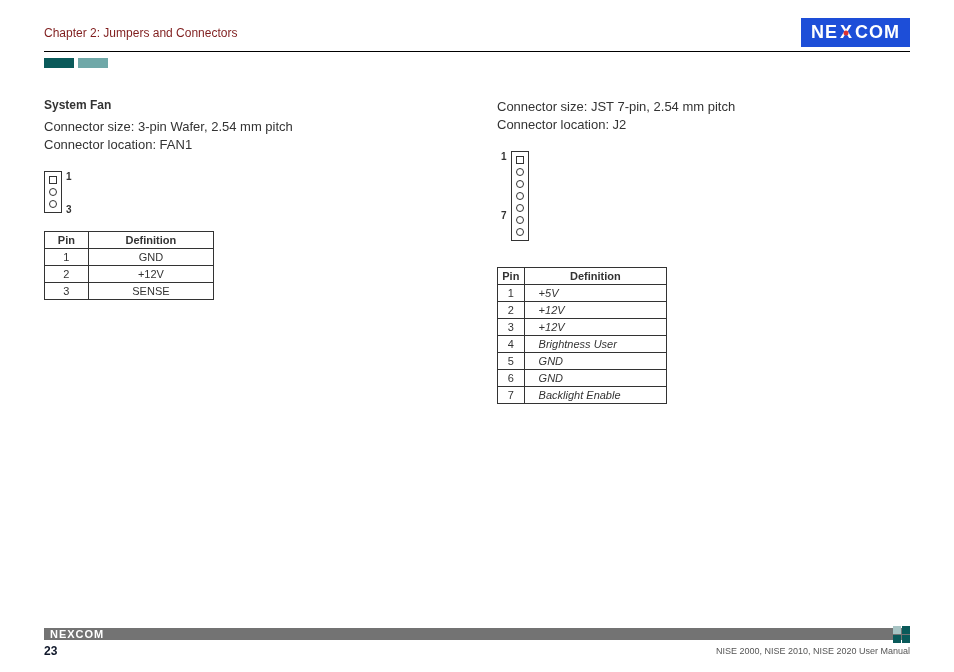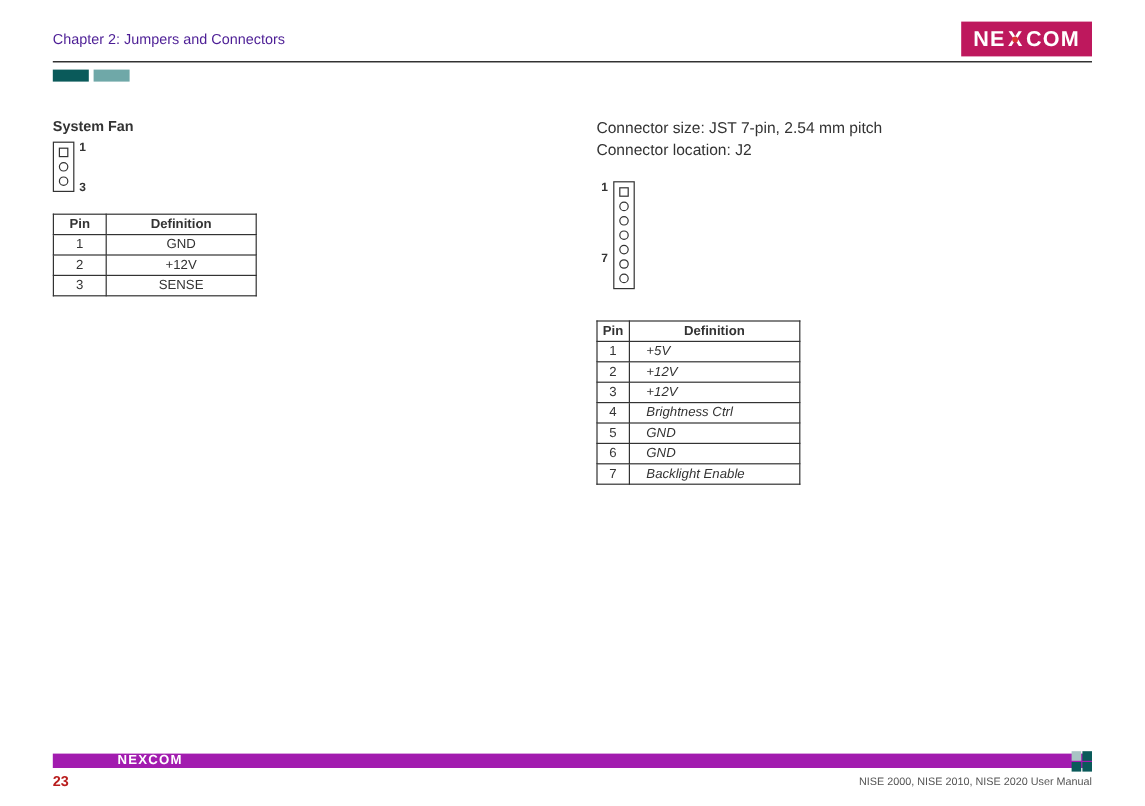--- a/index.html
+++ b/index.html
@@ -15,23 +15,23 @@
   .page {
     padding: 18px 44px 0 44px;
   }
   .header {
     display: flex;
     justify-content: space-between;
     align-items: center;
     border-bottom: 1px solid #000;
     padding-bottom: 4px;
   }
-  .chapter { font-size: 12px; color: #4c1d95; }
+  .chapter { font-size: 12px; color: #7f1d1d; }
   .logo {
-    background: #be185d;
+    background: #1d4ed8;
     color: #fff;
     font-weight: bold;
     font-size: 18px;
     padding: 4px 10px;
     letter-spacing: 1px;
     display: flex;
     align-items: center;
   }
   .logo .x { color:#fff; padding:0 2px; position:relative;}
   .logo .xdot::before{
@@ -71,37 +71,37 @@
     text-align:center;
   }
   table.pins th{font-weight:bold;}
   table.pins.left{width:170px;}
   table.pins.right{width:170px;}
   table.pins.right td.def{text-align:left;padding-left:14px;font-style:italic;}
   .footer{
     position:absolute;bottom:14px;left:44px;right:44px;
   }
   .footer-bar{
-    height:12px;background:#a21caf;position:relative;margin-bottom:4px;
-    display:flex;align-items:flex-start;padding-left:48px;
+    height:12px;background:#737373;position:relative;margin-bottom:4px;
+    display:flex;align-items:flex-start;
   }
   .footer-logo{
     color:#fff;font-weight:bold;font-size:11px;letter-spacing:1px;
     padding-left:6px;
   }
   .footer-sq{
     position:absolute;right:0;top:-2px;display:grid;
     grid-template-columns:8px 8px;grid-template-rows:8px 8px;gap:1px;
   }
   .footer-sq div{background:#0a5a5a;}
   .footer-sq div.lt{background:#a8c4c4;}
   .footer-row{
     display:flex;justify-content:space-between;align-items:center;font-size:9px;color:#555;
   }
-  .pagenum{font-weight:bold;font-size:12px;color:#b91c1c;}
+  .pagenum{font-weight:bold;font-size:12px;color:#0f172a;}
 </style>
 </head>
 <body>
 
 <div class="page">
   <div class="header">
     <div class="chapter">Chapter 2: Jumpers and Connectors</div>
     <div class="logo">
       <span>NE</span>
       <span class="x xdot">X</span>
@@ -110,20 +110,24 @@
   </div>
   <div class="stripe">
     <div class="a"></div>
       <div class="b"></div>
   </div>
 
   <div class="content">
 
     <div class="col">
       <h3>System Fan</h3>
+      <div class="spec">
+        <div>Connector size: 3-pin Wafer, 2.54 mm pitch</div>
+        <div>Connector location: FAN1</div>
+      </div>
       <div class="diagram-wrap">
         <div class="pin-diagram">
           <div class="pin-row">
             <div class="pin square"></div>
             <div class="pin"></div>
             <div class="pin"></div>
           </div>
         </div>
         <div class="side-labels" style="height:44px;">
           <span>1</span>
@@ -191,21 +195,21 @@
           <tr>
               <td>2</td>
               <td class="def">+12V</td>
             </tr>
           <tr>
               <td>3</td>
               <td class="def">+12V</td>
             </tr>
           <tr>
               <td>4</td>
-              <td class="def">Brightness Ctrl</td>
+              <td class="def">Brightness User</td>
             </tr>
           <tr>
               <td>5</td>
               <td class="def">GND</td>
             </tr>
           <tr>
               <td>6</td>
               <td class="def">GND</td>
             </tr>
           <tr>

